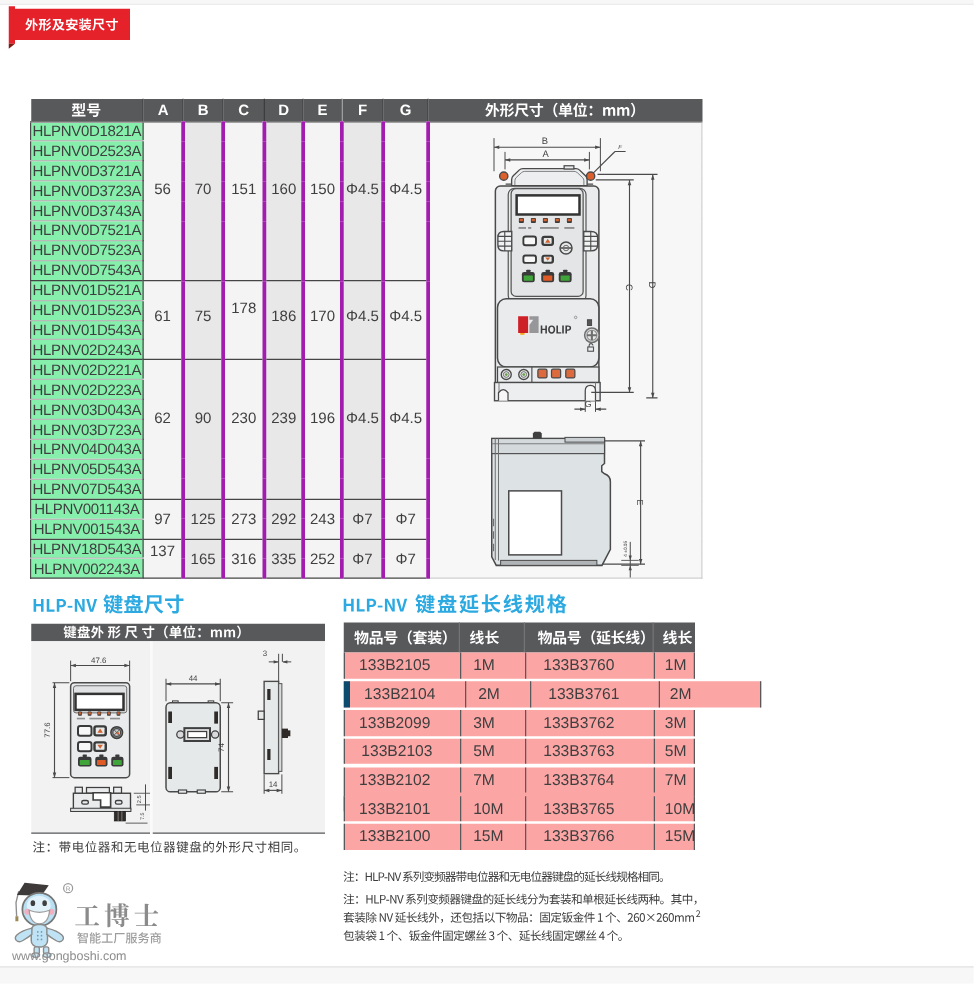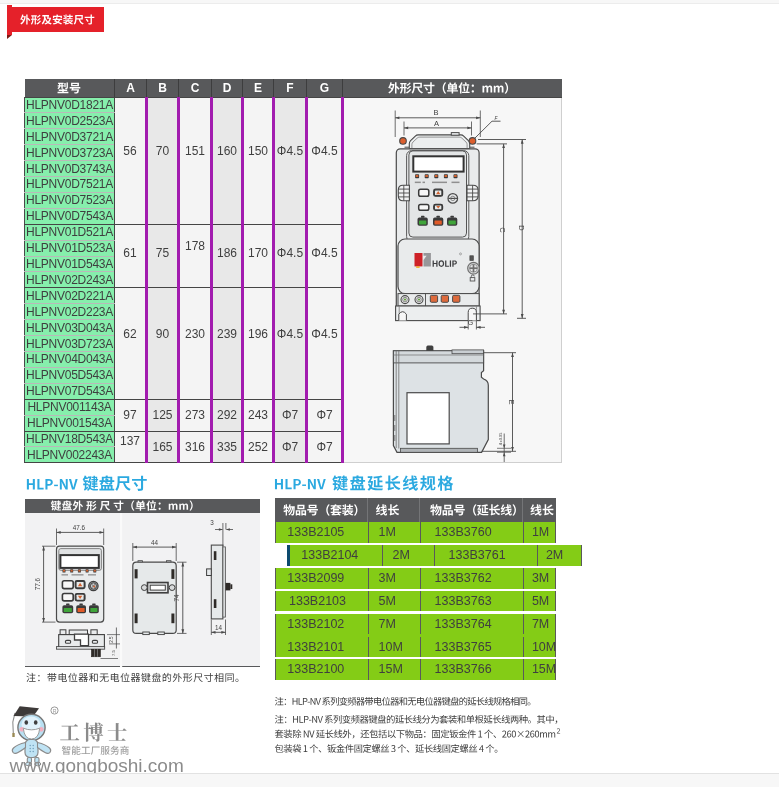--- a/index.html
+++ b/index.html
@@ -5,21 +5,21 @@
 .abs{position:absolute}
 table.main{position:absolute;left:24px;top:79px;width:537px;height:384px;border-collapse:collapse;table-layout:fixed}
 table.main td{font-size:12px;color:#3f3f3f;text-align:center;vertical-align:middle;padding:0;overflow:hidden}
 table.main tr.hd td{background:#58595b;border-left:1px solid #3d3d3e;border-bottom:1px solid #454545;color:#fff;font-weight:bold;height:18px}
 td.mod{background:#86efac;border-left:1px solid #4a4a4a;border-bottom:1px solid #b9b9b9;font-size:11.2px;letter-spacing:-0.25px;color:#404040}
 td.gend{border-bottom:1.5px solid #454545}
 td.va{border-left:1px solid #454545;border-right:3px solid #a21caf;border-bottom:1.5px solid #454545}
 td.cA,td.cC,td.cE,td.cG{background:#f4f4f4}
 td.cB,td.cD,td.cF{background:#e8e8e8}
 td.draw{background:#f7f7f7;border-left:1px solid #454545;border-right:1px solid #cfcfcf;border-bottom:1px solid #cfcfcf}
-.rrow{position:absolute;background:#84cc16}
+.rrow{position:absolute;background:#fca5a5}
 .rline{position:absolute;width:1px;background:#59595b}
 .rtxt{position:absolute;font-size:12.5px;color:#3f3f3f}
 </style></head><body>
 
 <div class="abs" style="left:0;top:0;width:779px;height:4px;background:#f7f7f7;border-bottom:1px solid #ececec"></div>
 
 <div class="abs" style="left:7px;top:5px;width:5px;height:29.5px;background:#e5212a"></div>
 <div class="abs" style="left:11px;top:7px;width:93px;height:25px;background:#e5212a"></div>
 
 <div class="abs" style="left:7px;top:34.5px;width:0;height:0;border-top:4px solid #7d1a12;border-right:5px solid transparent"></div>
@@ -431,21 +431,21 @@
     </div>
     <div class="rrow" style="left:0;top:24.80px;width:281px;height:20.6px;border-left:1px solid #59595b;border-right:1px solid #59595b">
       <div class="rline" style="left:92.3px;top:0;height:20.6px"></div>
       <div class="rline" style="left:143.7px;top:0;height:20.6px"></div>
       <div class="rline" style="left:246.5px;top:0;height:20.6px"></div>
       <div class="rtxt" style="left:11.3px;top:3px">133B2105</div>
       <div class="rtxt" style="left:102.5px;top:3px">1M</div>
       <div class="rtxt" style="left:158.6px;top:3px">133B3760</div>
       <div class="rtxt" style="left:255.9px;top:3px">1M</div>
     </div>
-    <div class="rrow" style="left:12px;top:47.64px;width:295px;height:20.6px;border-left:3px solid #0c4a6e;border-right:1px solid #59595b">
+    <div class="rrow" style="left:0;top:47.64px;width:334px;height:20.6px;border-left:5px solid #0c4a6e;border-right:1px solid #59595b">
       <div class="rline" style="left:92.3px;top:0;height:20.6px"></div>
       <div class="rline" style="left:143.7px;top:0;height:20.6px"></div>
       <div class="rline" style="left:246.5px;top:0;height:20.6px"></div>
       <div class="rtxt" style="left:11.3px;top:3px">133B2104</div>
       <div class="rtxt" style="left:102.5px;top:3px">2M</div>
       <div class="rtxt" style="left:158.6px;top:3px">133B3761</div>
       <div class="rtxt" style="left:255.9px;top:3px">2M</div>
     </div>
     <div class="rrow" style="left:0;top:70.48px;width:281px;height:20.6px;border-left:1px solid #59595b;border-right:1px solid #59595b">
       <div class="rline" style="left:92.3px;top:0;height:20.6px"></div>
@@ -516,21 +516,21 @@
       <circle cx="25.2" cy="51.5" r="0.7" fill="#6d9cb8"></circle>
       <circle cx="28.2" cy="51.5" r="0.7" fill="#6d9cb8"></circle>
       <rect x="22.3" y="57.5" width="4.2" height="5.5" fill="#bfe3f4" stroke="#8a8a8a" stroke-width="1.1" rx="1.5"></rect>
       <rect x="29.8" y="57.5" width="4.2" height="5.5" fill="#bfe3f4" stroke="#8a8a8a" stroke-width="1.1" rx="1.5"></rect>
       <ellipse cx="23.6" cy="64" rx="3.1" ry="1.8" fill="#cde9f6" stroke="#8a8a8a" stroke-width="1"></ellipse>
       <ellipse cx="32.7" cy="64" rx="3.1" ry="1.8" fill="#cde9f6" stroke="#8a8a8a" stroke-width="1"></ellipse>
       <circle cx="49.5" cy="10.5" r="3.6" fill="none" stroke="#9a9a9a" stroke-width="1.0"></circle>
       <text x="49.5" y="12.8" font-family="Liberation Sans,sans-serif" font-size="5.2" fill="#9a9a9a" text-anchor="middle">R</text>
     </svg>
   </div>
-<div class="abs" style="left:9.5px;top:758.6px;font-size:19px;line-height:13px;color:#8c8c8c">www.gongboshi.com</div>
+<div class="abs" style="left:9.5px;top:758.6px;font-size:10px;line-height:13px;color:#8c8c8c">www.gongboshi.com</div>
 
 <div class="abs" style="left:0;top:773px;width:779px;height:14px;background:#f7f7f7;border-top:1px solid #e2e2e2"></div>
 <svg class="abs" style="left:0;top:0;pointer-events:none" width="779" height="787">
     <g fill="#ffffff">
       <use href="#g0" transform="translate(20.00,23.60) scale(0.01060)"></use>
       <use href="#g1" transform="translate(30.70,23.60) scale(0.01060)"></use>
       <use href="#g2" transform="translate(41.40,23.60) scale(0.01060)"></use>
       <use href="#g3" transform="translate(52.10,23.60) scale(0.01060)"></use>
       <use href="#g4" transform="translate(62.80,23.60) scale(0.01060)"></use>
       <use href="#g5" transform="translate(73.50,23.60) scale(0.01060)"></use>

